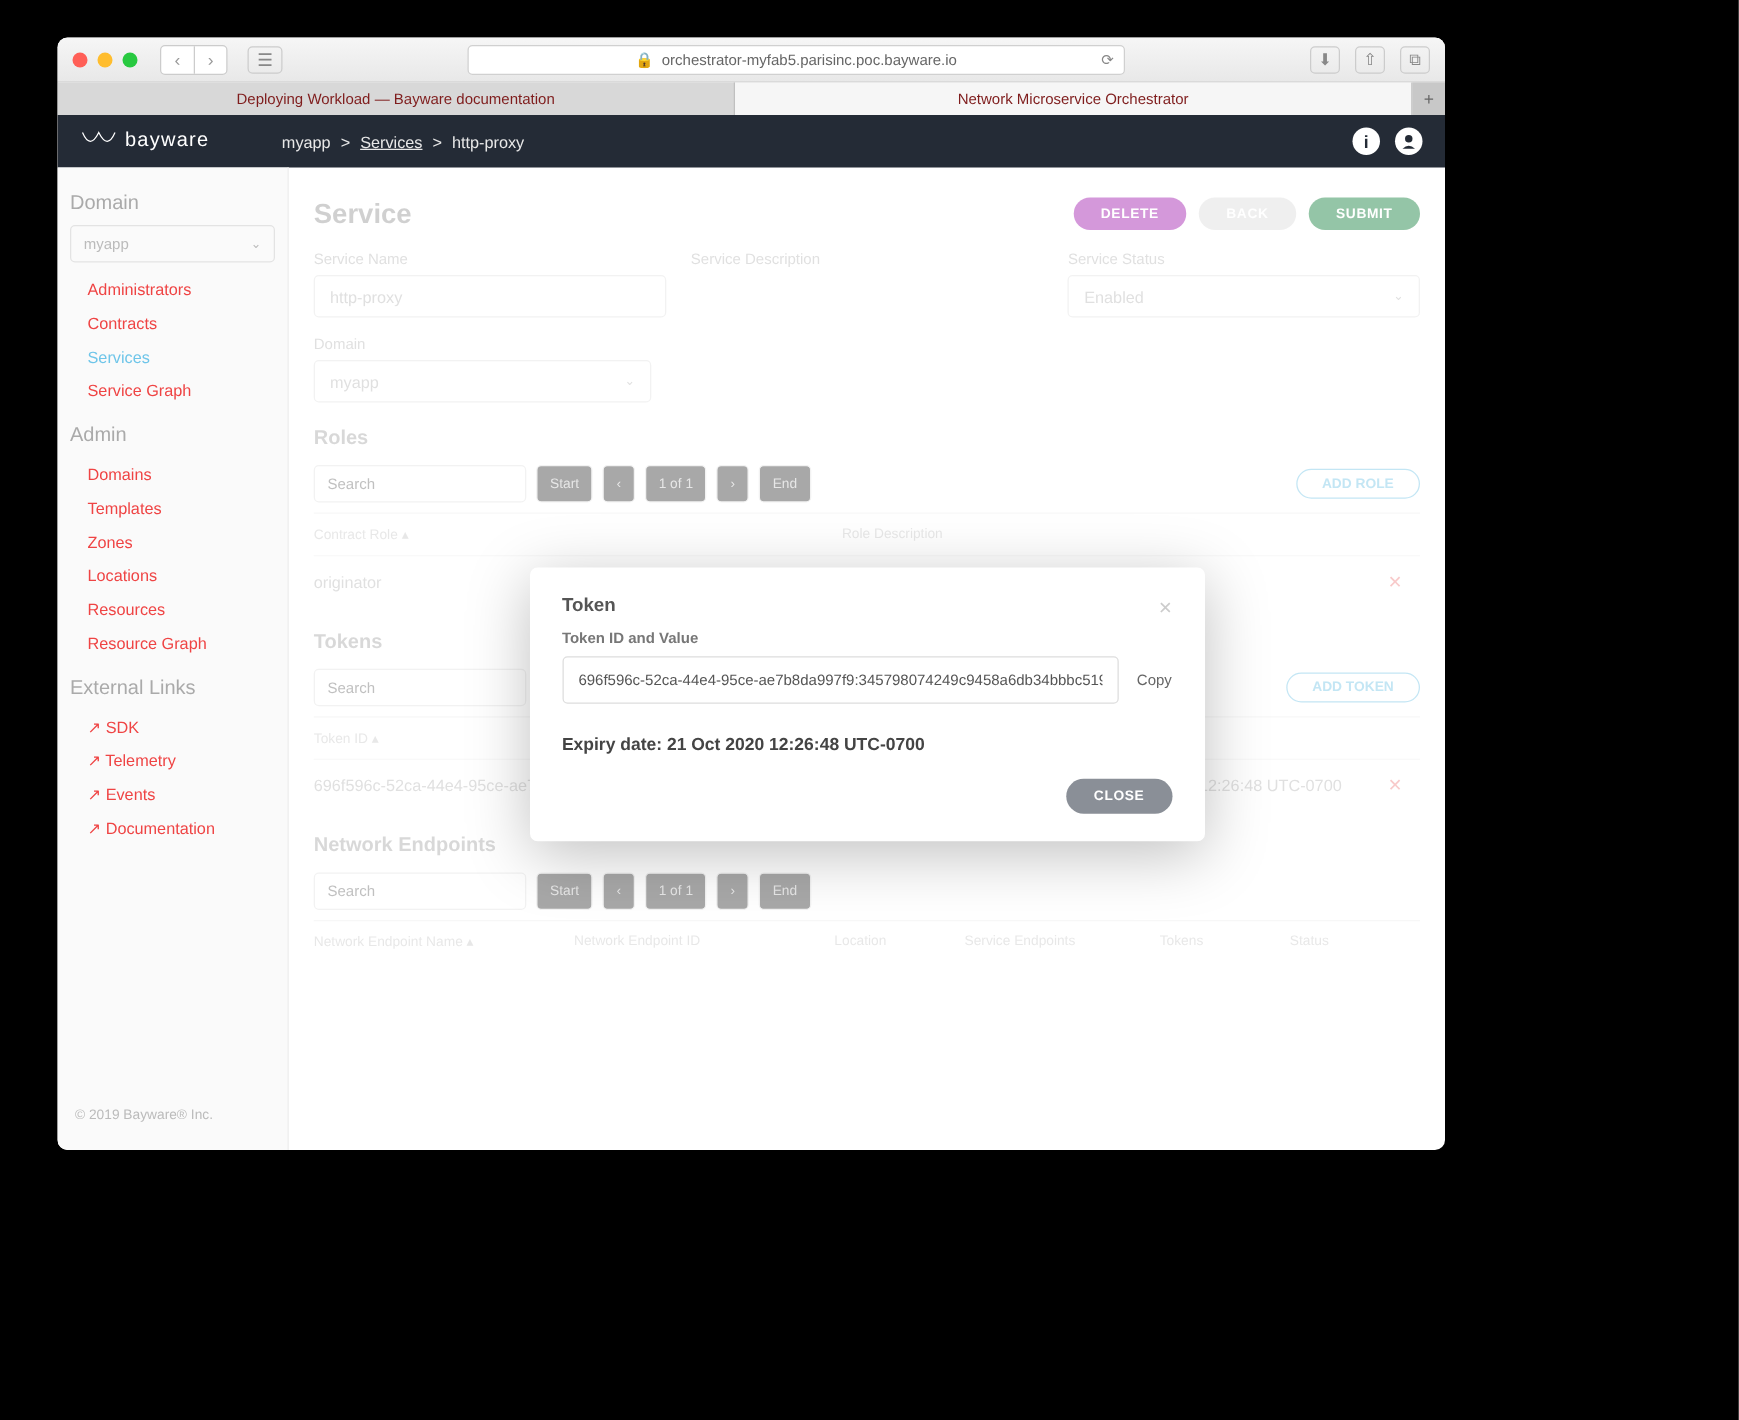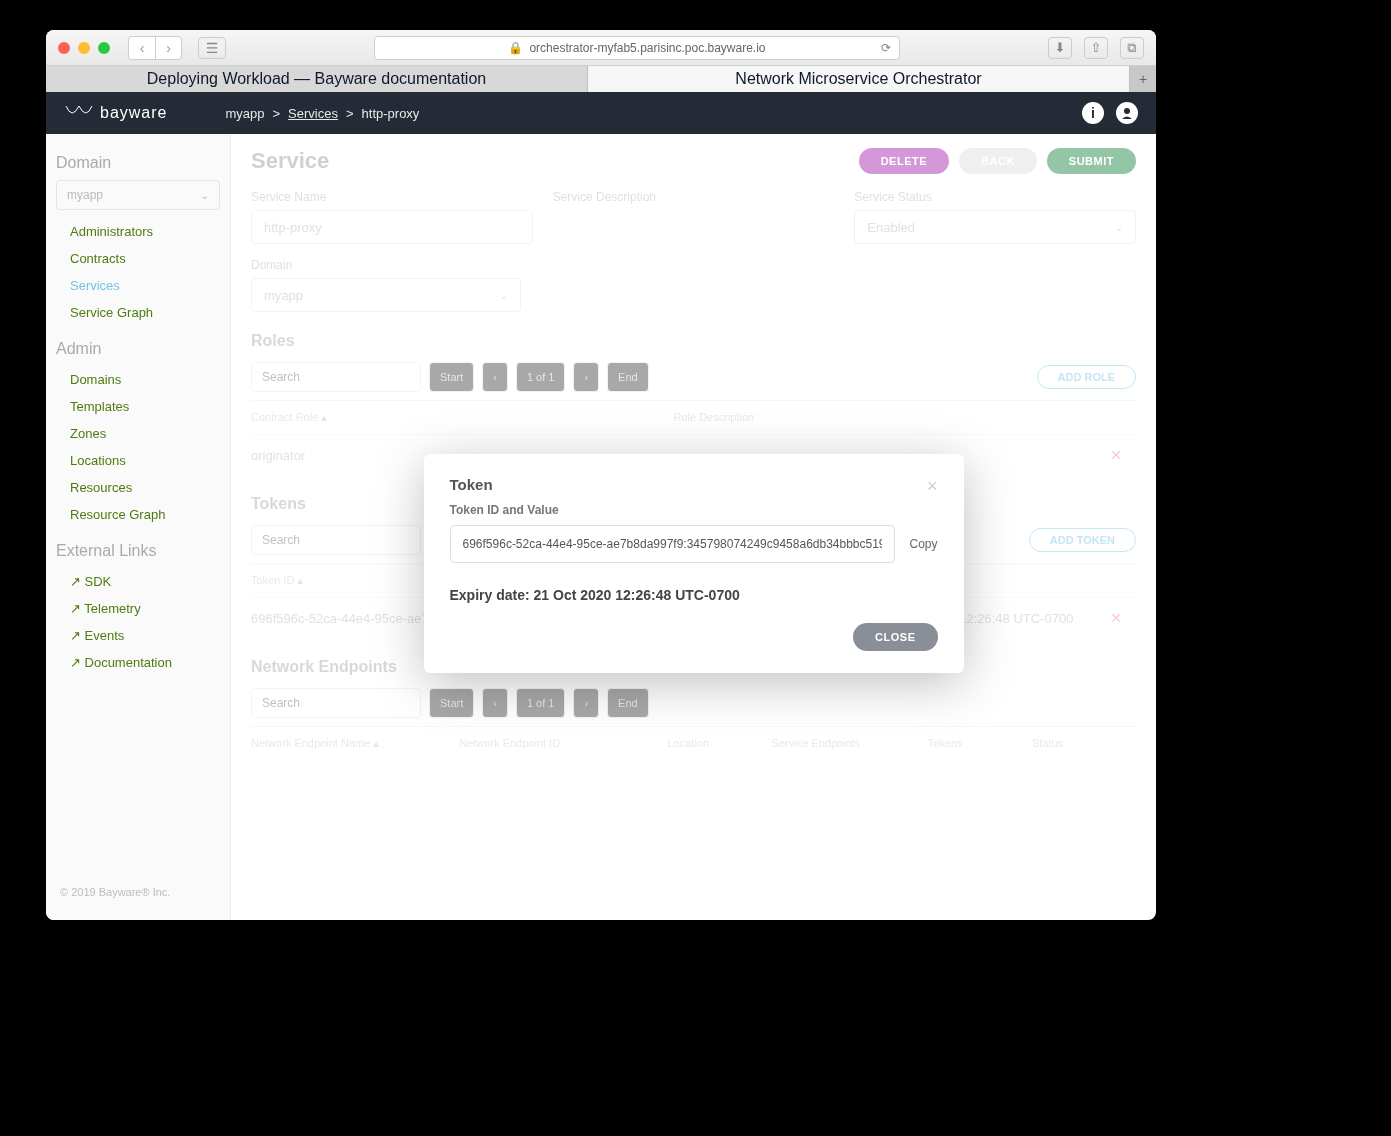--- a/index.html
+++ b/index.html
@@ -13,38 +13,38 @@
 .tl.green { background: #28c940; }
 .nav-arrows { display: flex; margin-left: 10px; border: 1px solid #ccc; border-radius: 4px; background: #fff; }
 .nav-btn { width: 26px; height: 22px; display: flex; align-items: center; justify-content: center; color: #999; }
 .nav-btn + .nav-btn { border-left: 1px solid #ccc; }
 .sidebar-toggle { width: 28px; height: 22px; border: 1px solid #ccc; border-radius: 4px; margin-left: 8px; display:flex; align-items:center; justify-content:center; color:#888; }
 .addr { flex: 1; margin: 0 140px 0 140px; height: 24px; border: 1px solid #d0d0d0; border-radius: 4px; background: #fff; display: flex; align-items: center; justify-content: center; gap: 6px; font-size: 12px; color: #666; position:relative; }
 .addr .reload { position:absolute; right:8px; color:#888; }
 .tb-icons { display:flex; gap:12px; color:#888; }
 .tb-icon { width:24px; height:22px; border:1px solid #ccc; border-radius:4px; display:flex; align-items:center; justify-content:center; font-size:13px;}
 .tabstrip { height: 26px; background: #d8d8d8; display: flex; }
-.tab { flex: 1; display: flex; align-items: center; justify-content: center; font-size: 16px; color: #0f172a; border-right: 1px solid #c0c0c0; }
+.tab { flex: 1; display: flex; align-items: center; justify-content: center; font-size: 12px; color: #7f1d1d; border-right: 1px solid #c0c0c0; }
 .tab.active { background: #f6f6f6; }
 .addtab { width: 26px; display:flex; align-items:center; justify-content:center; background:#c8c8c8; color:#666; }
 .app-header { height: 42px; background: #242b36; display: flex; align-items: center; padding: 0 18px; color: #fff; gap: 18px; }
 .logo { display:flex; align-items:center; gap:6px; font-size:16px; font-weight:300; letter-spacing:1px; }
 .breadcrumb { font-size: 13px; color: #e8e8e8; display:flex; gap:8px; margin-left: 40px;}
 .breadcrumb .sep { color:#e8e8e8; }
 .breadcrumb .link { text-decoration: underline; }
 .hdr-right { margin-left:auto; display:flex; gap:12px; }
 .hdr-icon { width:22px; height:22px; border-radius:50%; background:#fff; display:flex; align-items:center; justify-content:center; color:#242b36; font-weight:bold; font-size:14px;}
 .app-body { display: flex; height: calc(100% - 36px - 26px - 42px); position:relative; }
 .sidebar { width: 185px; background: #fafafa; border-right: 1px solid #eee; padding: 14px 10px; display:flex; flex-direction:column; }
 .sb-section { font-size: 16px; color: #aaa; font-weight: 500; margin: 6px 0 8px 0; }
 .sb-select { border:1px solid #e3e3e3; border-radius:4px; height:30px; display:flex; align-items:center; padding:0 10px; color:#bbb; font-size:12px; margin-bottom:8px; justify-content:space-between;}
-.sb-item { padding: 6px 0 6px 14px; font-size: 13px; color: #4d7c0f; cursor:pointer;}
+.sb-item { padding: 6px 0 6px 14px; font-size: 13px; color: #ef4444; cursor:pointer;}
 .sb-item.active { color: #6ec5e9; }
 .sb-foot { margin-top:auto; font-size:11px; color:#bbb; padding:8px 4px;}
-.main { flex: 1; padding: 14px 20px; overflow: hidden; position:relative; }
+.main { flex: 1; padding: 24px 20px; overflow: hidden; position:relative; }
 .main.dimmed > * { opacity: 0.45; }
 .main.dimmed .modal-overlay { opacity: 1; }
 .page-header { display:flex; align-items:center; margin-bottom:16px;}
 .page-title { font-size: 22px; color: #999; font-weight:600;}
 .hdr-btns { margin-left:auto; display:flex; gap:10px;}
 .btn { border:none; padding: 7px 22px; border-radius: 16px; font-size: 11px; font-weight:600; letter-spacing:0.5px; cursor:pointer;}
 .btn.delete { background:#a21caf; color:#fff;}
 .btn.back { background:#ddd; color:#fff;}
 .btn.submit { background:#15803d; color:#fff;}
 .form-row { display:flex; gap:20px; margin-bottom:14px;}

